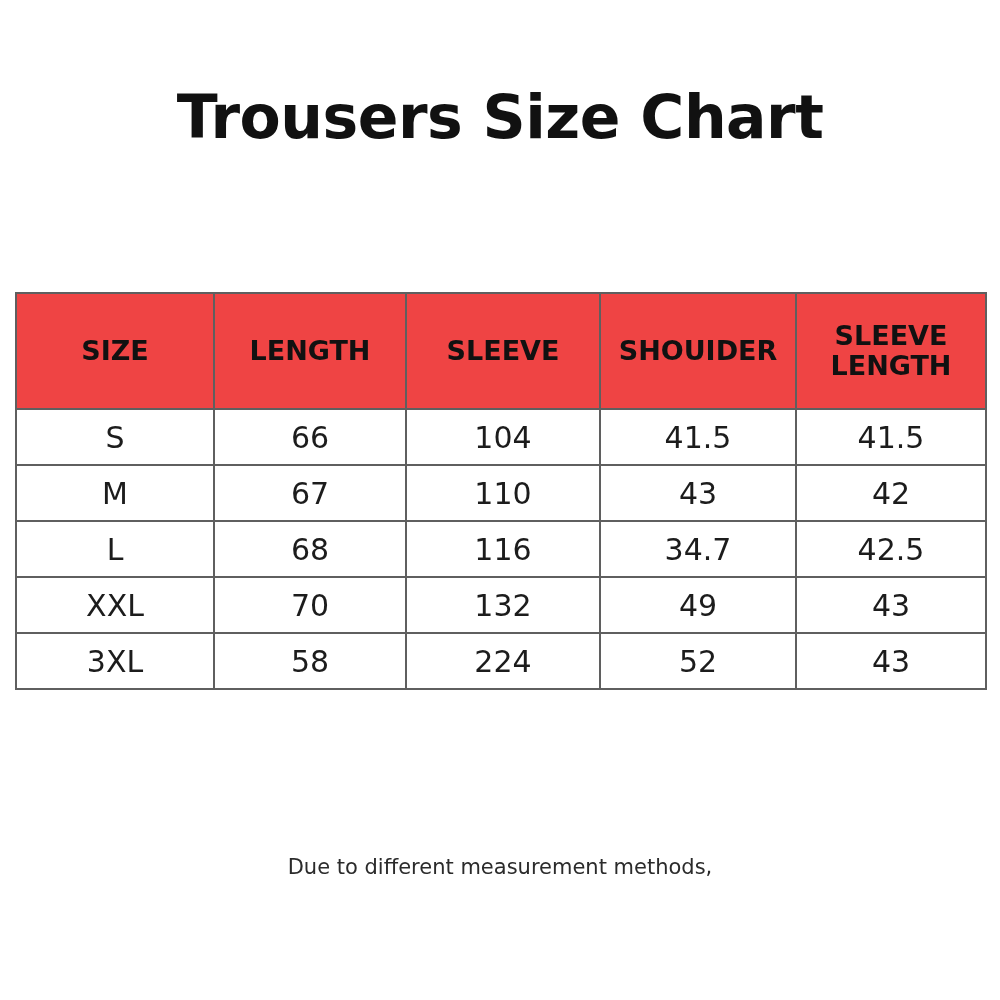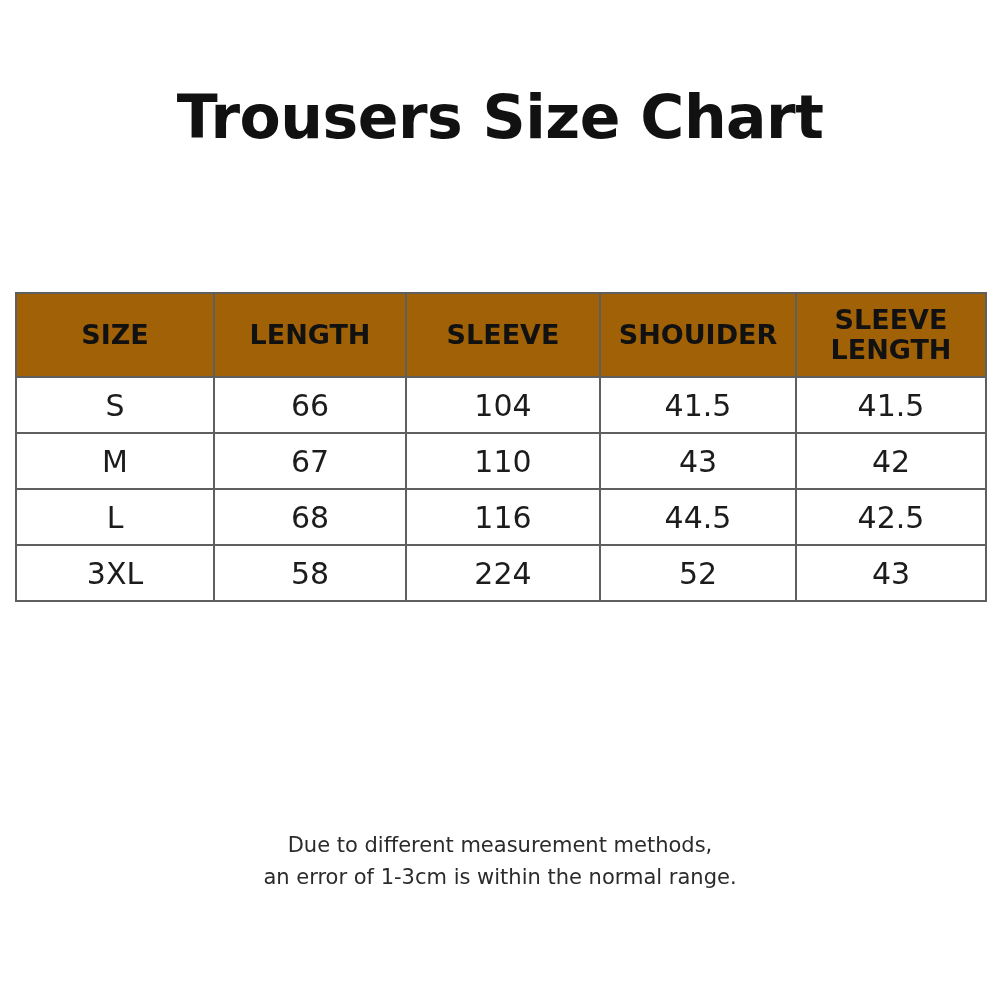--- a/index.html
+++ b/index.html
@@ -45,44 +45,44 @@
     table-layout: fixed;
   }
   table.size-chart th,
   table.size-chart td {
     border: 2px solid #5f5f5f;
     text-align: center;
     vertical-align: middle;
     font-family: "DejaVu Sans", sans-serif;
   }
   table.size-chart thead th {
-    background: #a16207;
+    background: #ef4444;
     color: #111111;
     font-size: 27px;
     font-weight: bold;
     height: 78px;
     line-height: 1.12;
-    padding: 2px 2px;
+    padding: 18px 2px;
   }
   table.size-chart tbody td {
     background: #ffffff;
     color: #1c1c1c;
     font-size: 30px;
     font-weight: normal;
     height: 54px;
     padding: 0;
   }
   col.c0 { width: 198px; }
   col.c1 { width: 192px; }
   col.c2 { width: 194px; }
   col.c3 { width: 196px; }
   col.c4 { width: 190px; }
   .footnote {
     position: absolute;
-    top: 830px;
+    top: 852px;
     left: 0;
     width: 1000px;
     text-align: center;
     font-size: 21px;
     line-height: 1.5;
     color: #2b2b2b;
     font-family: "DejaVu Sans", sans-serif;
   }
   .footnote div { display: block; }
 </style>
@@ -123,32 +123,38 @@
           <td>M</td>
           <td>67</td>
           <td>110</td>
           <td>43</td>
           <td>42</td>
         </tr>
         <tr>
           <td>L</td>
           <td>68</td>
           <td>116</td>
-          <td>44.5</td>
+          <td>34.7</td>
           <td>42.5</td>
+        </tr>
+        <tr>
+          <td>XXL</td>
+          <td>70</td>
+          <td>132</td>
+          <td>49</td>
+          <td>43</td>
         </tr>
         <tr>
           <td>3XL</td>
           <td>58</td>
           <td>224</td>
           <td>52</td>
           <td>43</td>
         </tr>
       </tbody>
     </table>
   </div>
 
   <div class="footnote">
     <div>Due to different measurement methods,</div>
-    <div>an error of 1-3cm is within the normal range.</div>
   </div>
 
 </div>
 
 </body></html>

